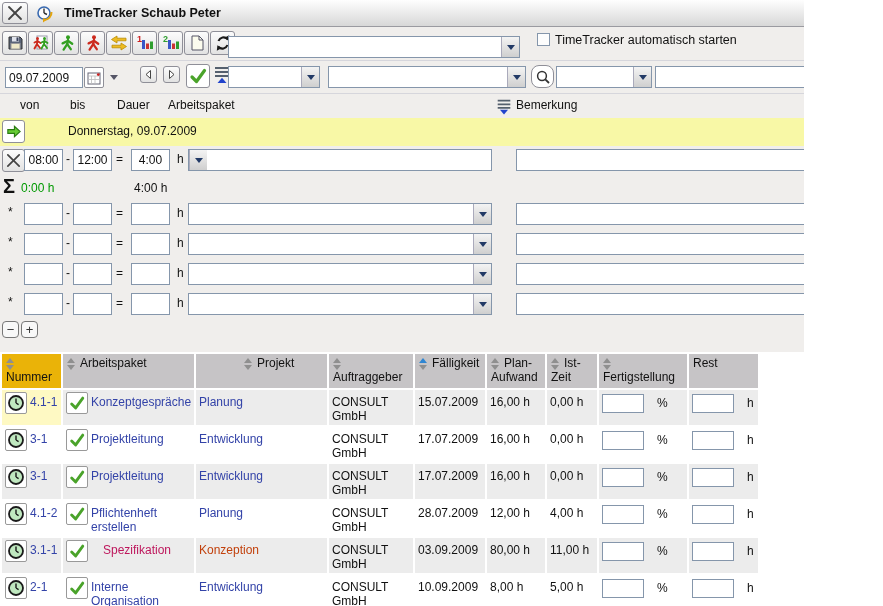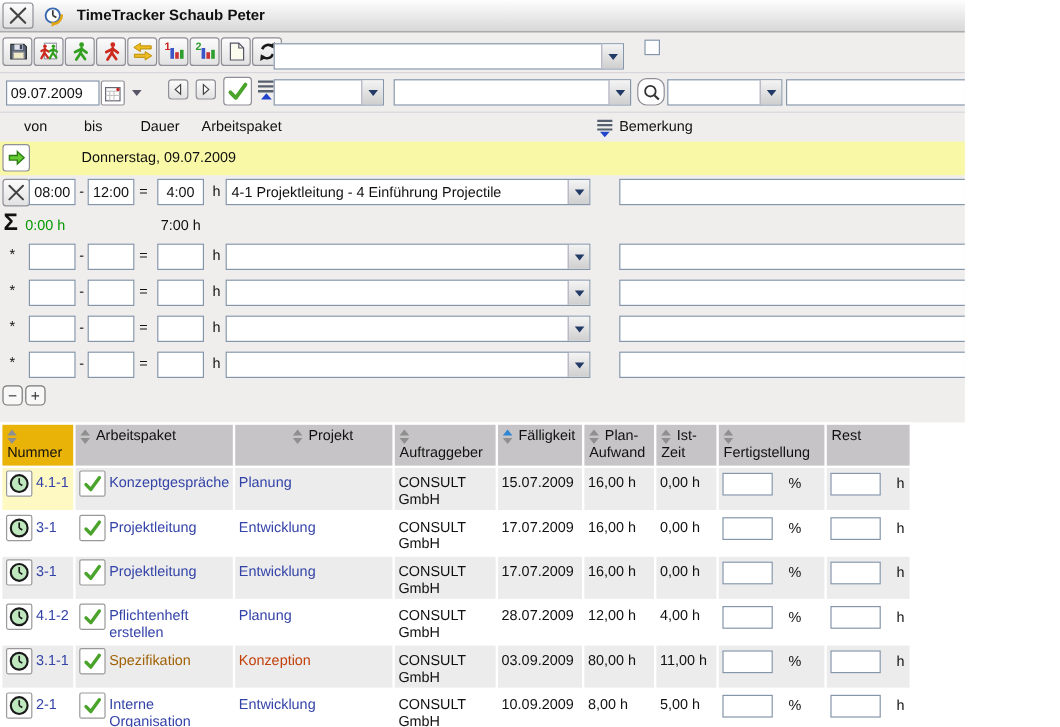--- a/index.html
+++ b/index.html
@@ -161,20 +161,21 @@
           <path d="M2.8 16.8 L3.4 11.2 L8 14 Z" fill="#1a1a1a"></path>
         </svg>
     </button>
     <div class="combo" style="left:228px;top:36px;width:292px;">
       <span class="val"></span>
       <span class="arr">
           <span class="tri-down"></span>
         </span>
     </div>
     <span class="checkbox" style="left:537px;top:33px;"></span>
+    <span class="lbl" style="left:555px;top:33px;font-size:12.5px;">TimeTracker automatisch starten</span>
 
     <div class="hline" style="top:60px;"></div>
 
     <input class="tx" style="left: 5px; top: 67px; width: 78px; height: 21px;" value="09.07.2009">
     <button class="btn flatbtn" style="left:84px;top:67px;width:20px;height:21px;border-radius:2px;">
       <svg width="16" height="16" viewBox="0 0 16 16">
           <rect x="2" y="3" width="12" height="11" fill="#fff" stroke="#667"></rect>
           <path d="M2 6 H14 M5.5 6 V14 M9 6 V14 M2 9.5 H14" stroke="#bbb" stroke-width="0.8" fill="none"></path>
           <circle cx="12.3" cy="4.6" r="1.4" fill="#cc2222"></circle>
         </svg>
@@ -275,30 +276,29 @@
           </g>
         </svg>
     </button>
     <input class="tx tin" style="left: 24px; top: 149px;" value="08:00">
     <span class="lbl" style="left:66px;top:152px;">-</span>
     <input class="tx tin" style="left: 73px; top: 149px;" value="12:00">
     <span class="lbl" style="left:116px;top:152px;">=</span>
     <input class="tx tin" style="left: 131px; top: 149px;" value="4:00">
     <span class="lbl" style="left:177px;top:152px;">h</span>
     <div class="combo" style="left:188px;top:149px;width:304px;">
-      <span class="val">4-1 Projektleitung - 4 Einführung Projectile</span>
       <span class="arr">
           <span class="tri-down"></span>
         </span>
     </div>
     <input class="tx" style="left: 516px; top: 149px; width: 360px; height: 22px;" value="">
 
     <span class="sumrow-sigma">Σ</span>
     <span class="lbl" style="left:21px;top:181px;color:#009900;">0:00 h</span>
-    <span class="lbl" style="left:134px;top:181px;">7:00 h</span>
+    <span class="lbl" style="left:134px;top:181px;">4:00 h</span>
 
     <div id="extra-entry-rows">
         <div>
           <span class="lbl" style="left:8px;top:205px">*</span>
           <input class="tx tin" style="left: 24px; top: 203px;">
           <span class="lbl" style="left:66px;top:206px">-</span>
           <input class="tx tin" style="left: 73px; top: 203px;">
           <span class="lbl" style="left:116px;top:206px">=</span>
           <input class="tx tin" style="left: 131px; top: 203px;">
           <span class="lbl" style="left:177px;top:206px">h</span>
@@ -575,21 +575,21 @@
               <a class="lnk" style="padding-top: 3px; color: rgb(51, 67, 168);">3.1-1</a>
             </div>
           </td>
           <td style="background: rgb(236, 236, 236);">
             <div class="cellflex">
               <button class="iconbtn">
                 <svg width="16" height="16" viewBox="0 0 18 18">
                   <path d="M3 10 L7.5 14.5 L15.5 3.5" stroke="#4aa32a" stroke-width="3.2" fill="none" stroke-linecap="round" stroke-linejoin="round"></path>
                 </svg>
               </button>
-              <a class="lnk" style="padding-top: 3px; color: #a16207;">Spezifikation</a>
+              <a class="lnk" style="padding-top: 3px; color: #be185d; margin-left: 12px;">Spezifikation</a>
             </div>
           </td>
           <td style="padding-top: 5px; background: rgb(236, 236, 236);"><a class="lnk" style="color: #c2410c;">Konzeption</a></td>
           <td style="padding-top: 5px; background: rgb(236, 236, 236);">CONSULT GmbH</td>
           <td style="padding-top: 5px; background: rgb(236, 236, 236);">03.09.2009</td>
           <td style="padding-top: 5px; background: rgb(236, 236, 236);">80,00 h</td>
           <td style="padding-top: 5px; background: rgb(236, 236, 236);">11,00 h</td>
           <td style="background: rgb(236, 236, 236);">
             <div class="cellflex">
               <input class="smallin" value="" style="">

